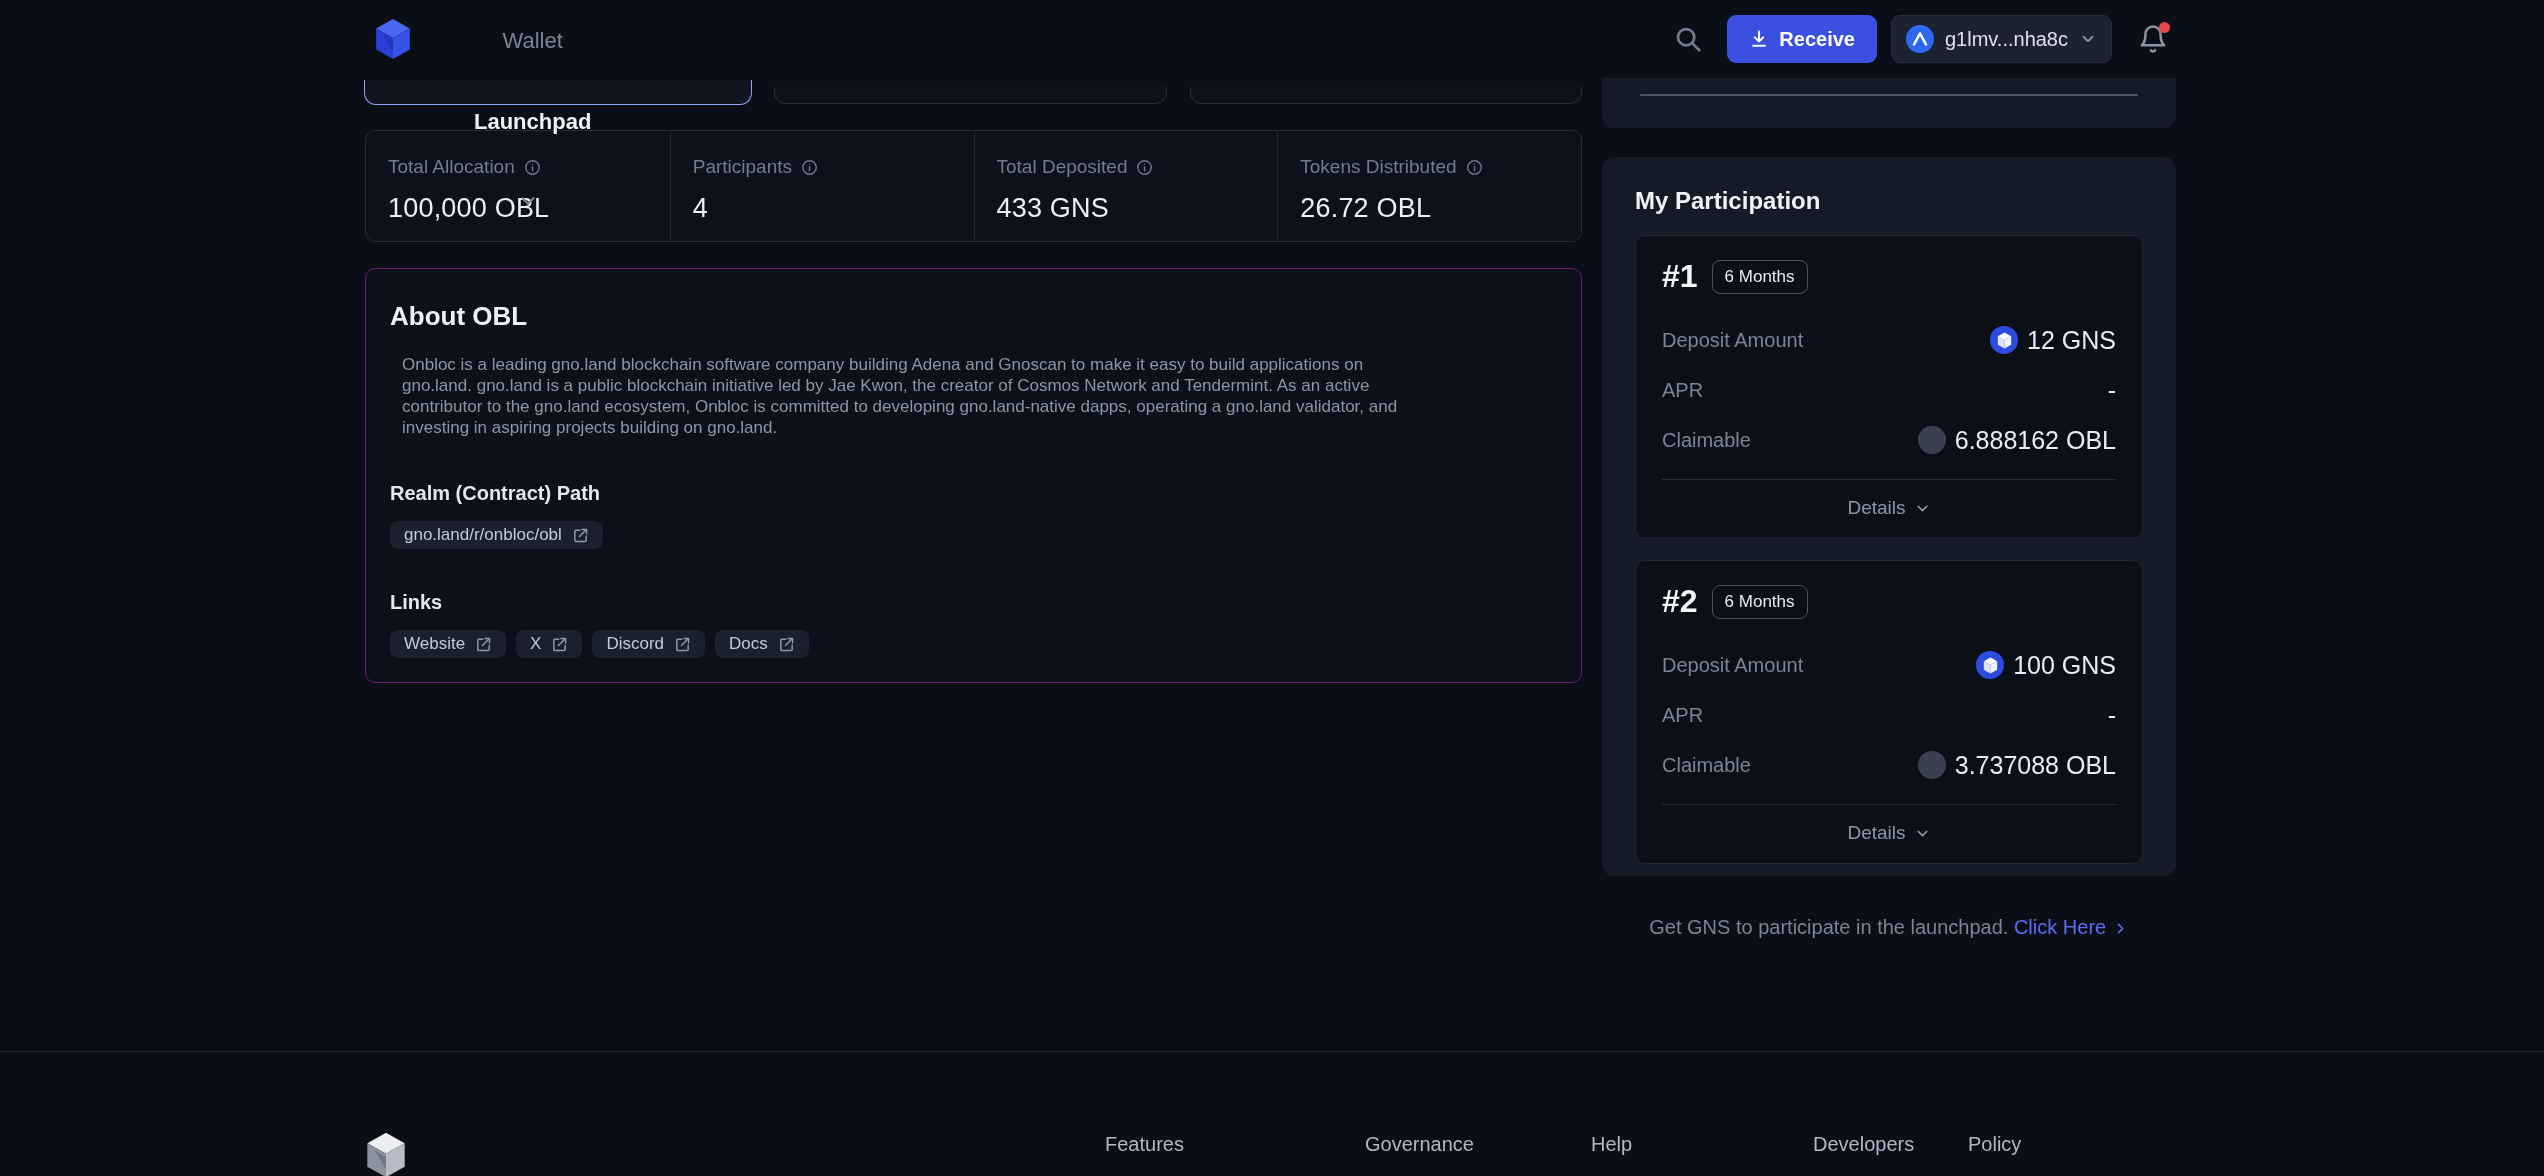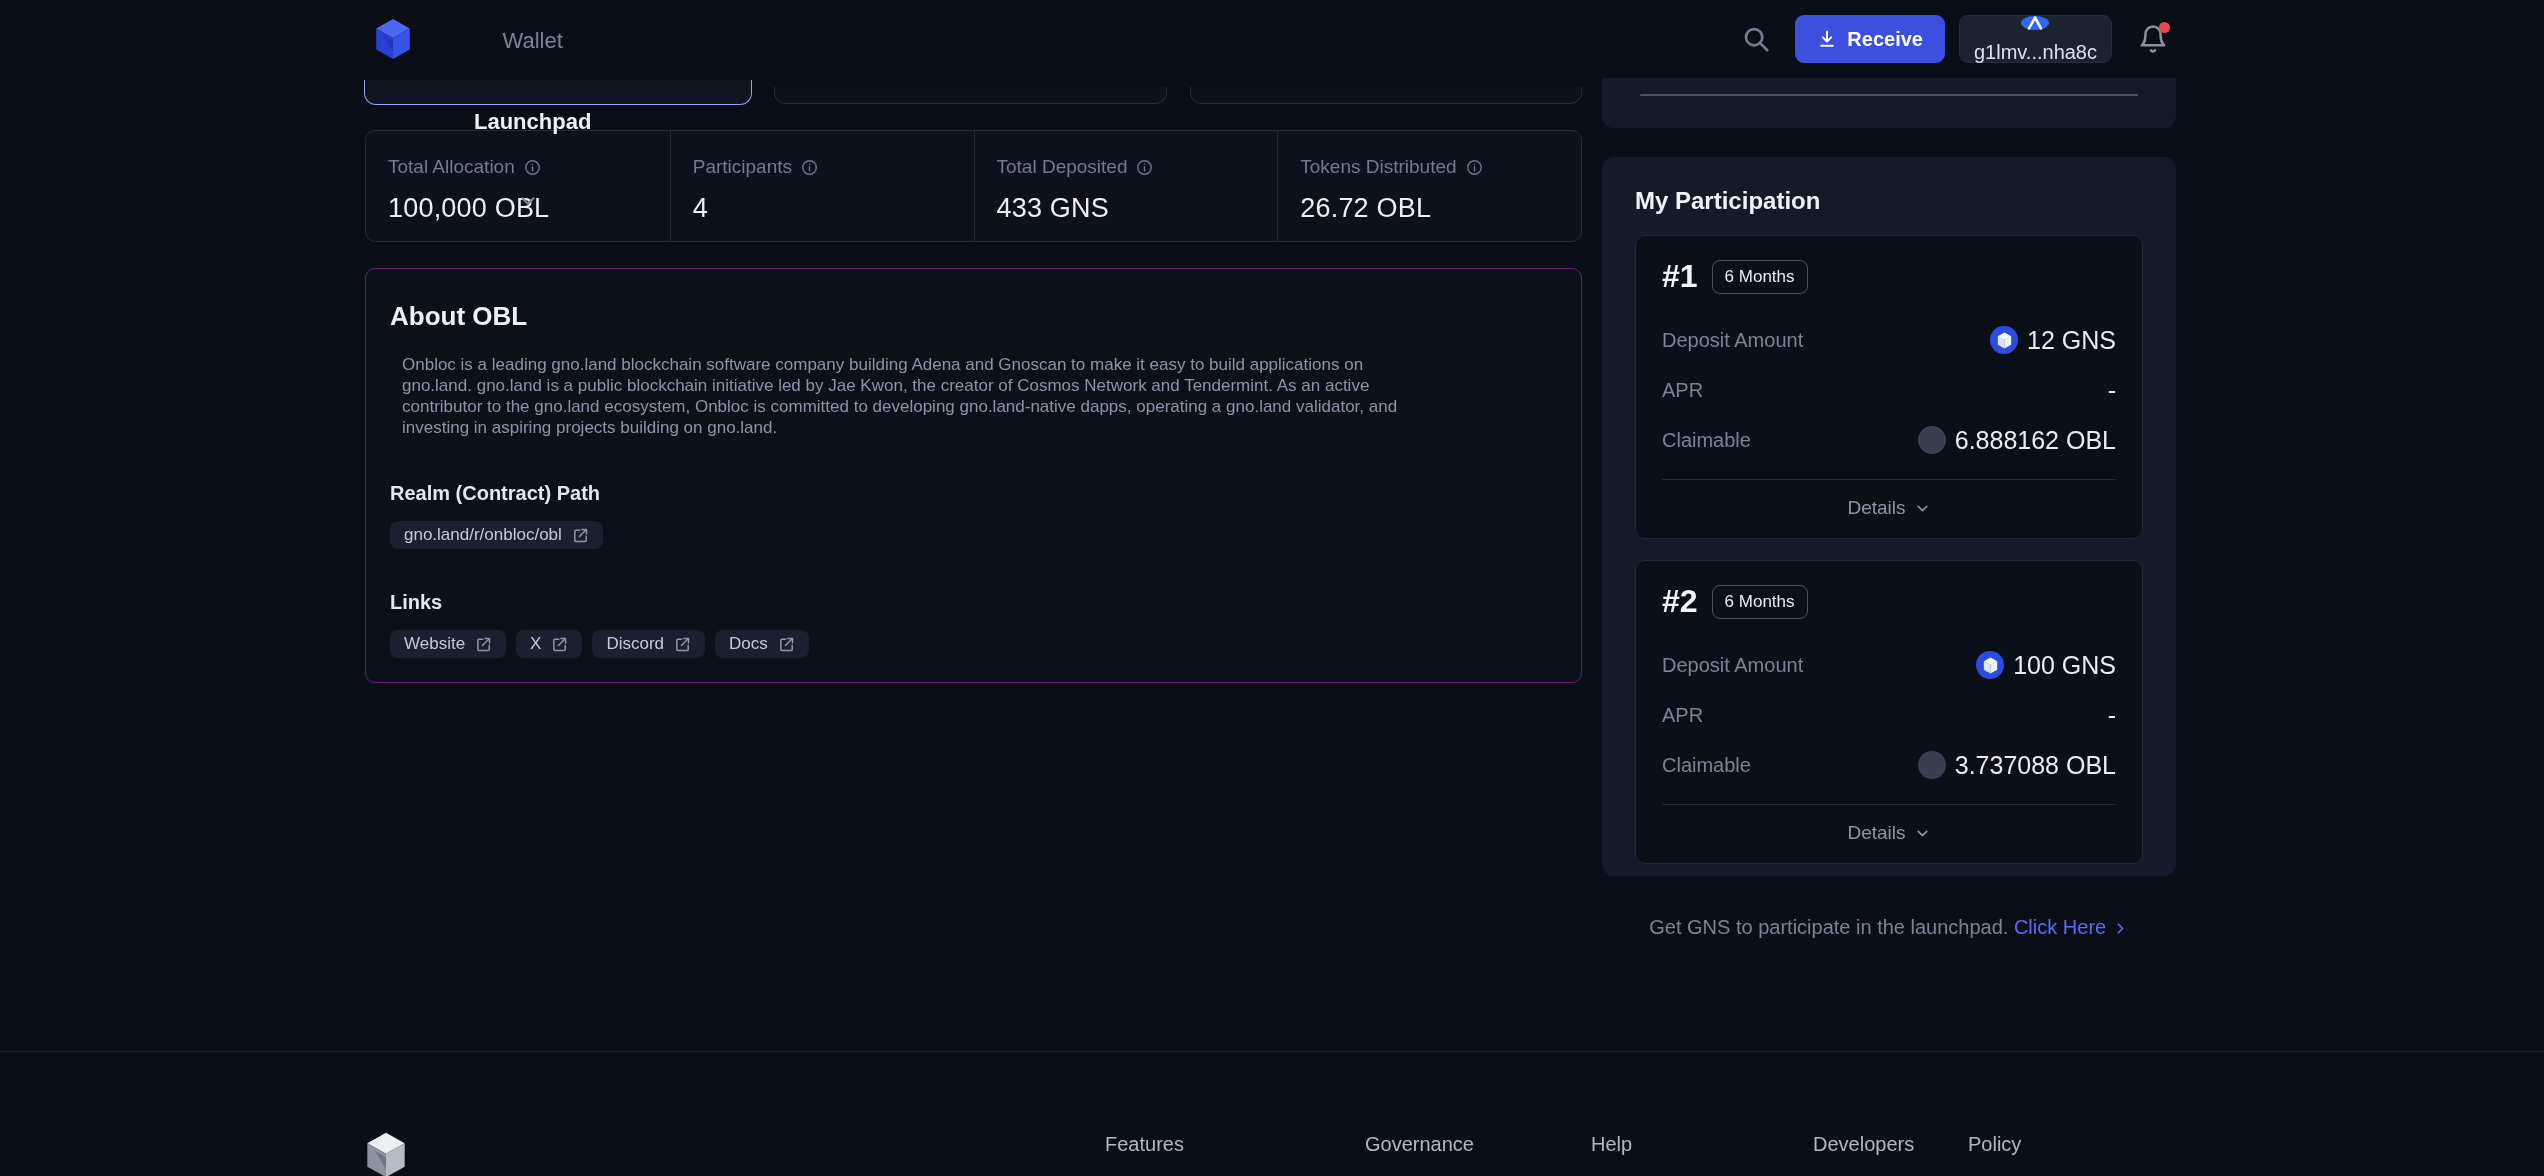--- a/index.html
+++ b/index.html
@@ -15,21 +15,21 @@
   .nav-link{font-size:22px;color:#7b8496;cursor:pointer;text-decoration:none;}
   .nav-link.active{color:#eef0f6;font-weight:600;}
   .nav-caret{margin-left:-10px;cursor:pointer;}
   .nav-right{margin-left:auto;display:flex;align-items:center;}
   .search-btn{width:30px;height:30px;cursor:pointer;}
   .receive-btn{margin-left:24px;display:flex;align-items:center;gap:10px;height:48px;padding:0 22px;
        background:#3c50e0;border:none;border-radius:9px;color:#ffffff;font-size:20px;font-weight:600;
        font-family:inherit;cursor:pointer;}
   .wallet-chip{margin-left:14px;display:flex;align-items:center;gap:11px;height:48px;padding:0 14px;
        background:#1c2230;border:1px solid #262d3c;border-radius:9px;color:#dde1ea;font-size:20px;
-       font-weight:500;font-family:inherit;cursor:pointer;flex-direction:column;}
+       font-weight:500;font-family:inherit;cursor:pointer;}
   .adena-ico{width:28px;height:28px;border-radius:50%;background:#2e68f3;display:flex;
        align-items:center;justify-content:center;}
   .bell-wrap{margin-left:26px;position:relative;width:30px;height:32px;cursor:pointer;}
   .bell-dot{position:absolute;top:-1px;right:-2px;width:11px;height:11px;border-radius:50%;background:#e5484d;}
 
   
   .tier-frag{position:absolute;box-sizing:border-box;border-radius:0 0 12px 12px;border:1.5px solid #242b3a;border-top:none;background:#0d111a;}
   .tier-frag.selected{left:364px;top:80px;width:388px;height:25px;border-color:#94a4f7;background:#10151f;}
   .tier-frag.f2{left:774px;top:87px;width:393px;height:17px;}
   .tier-frag.f3{left:1190px;top:87px;width:392px;height:17px;}

